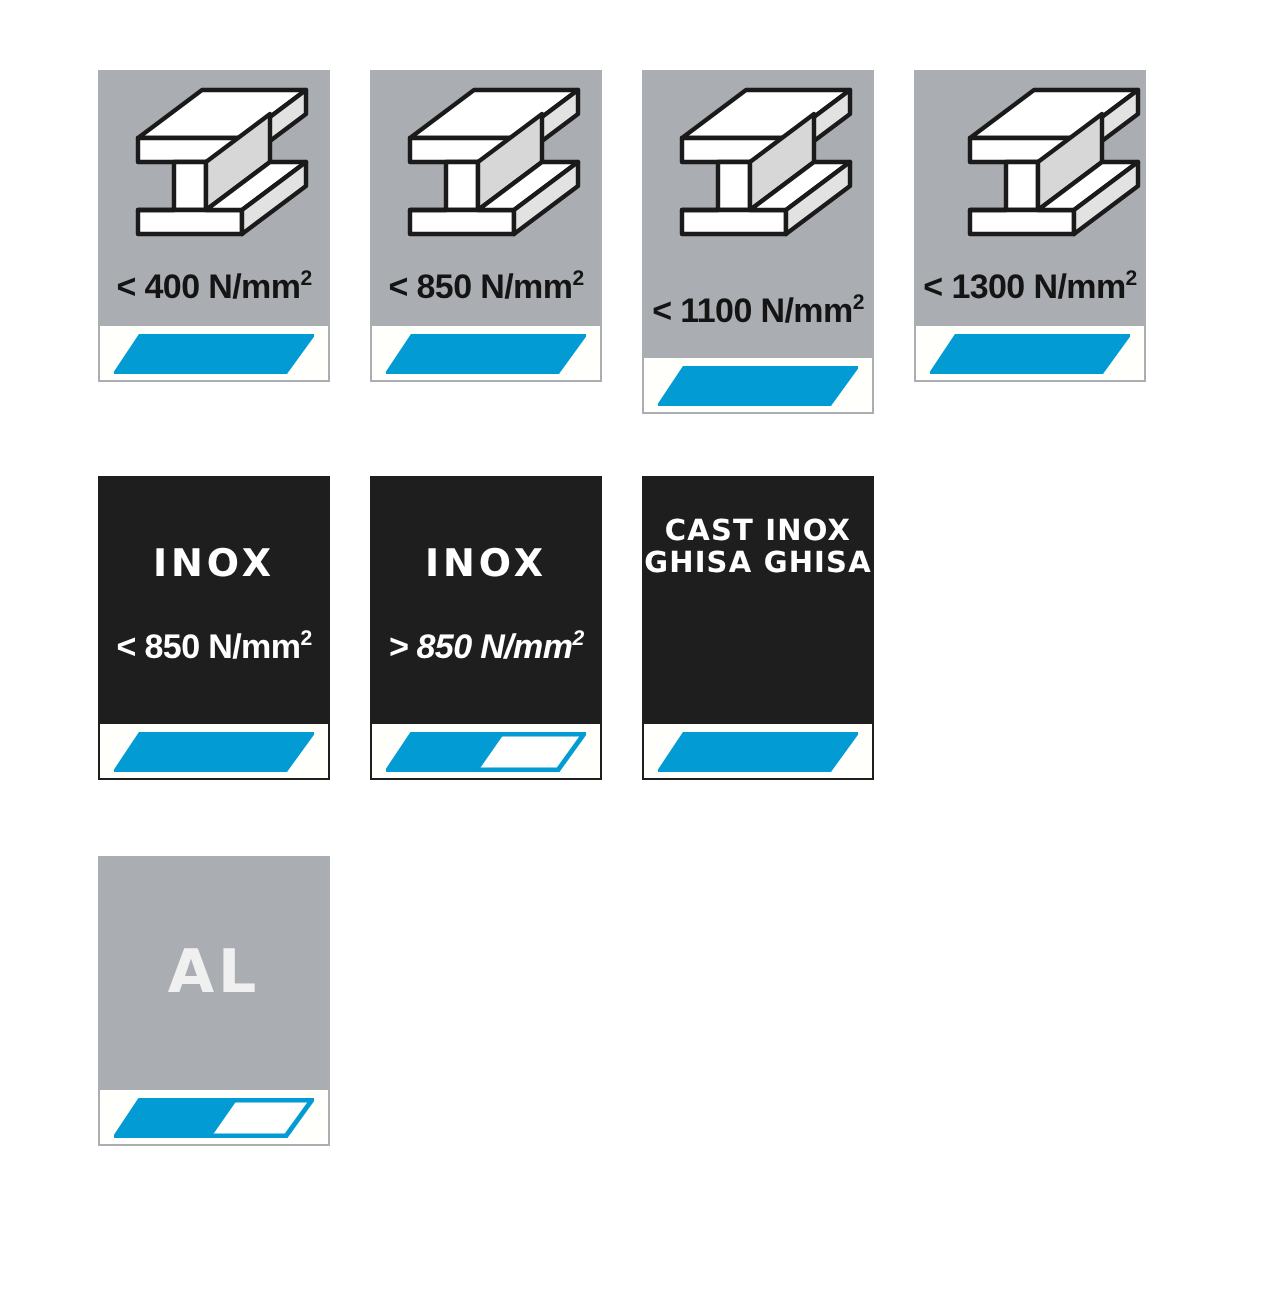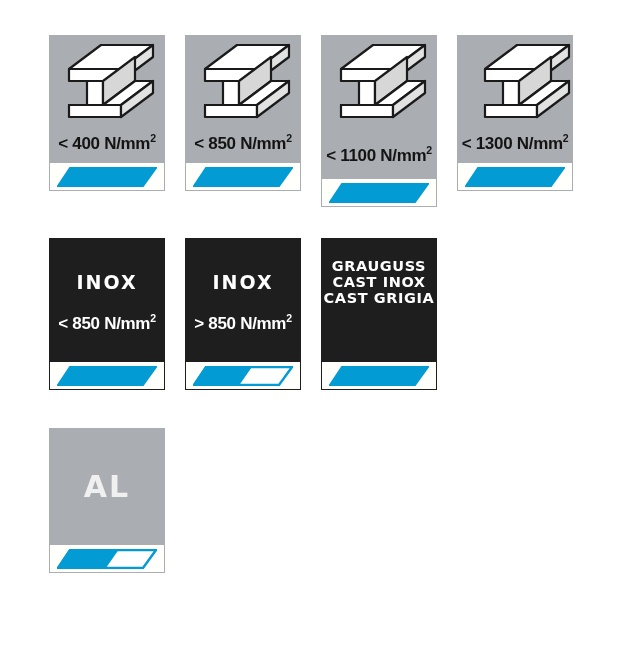--- a/index.html
+++ b/index.html
@@ -242,35 +242,34 @@
         <svg class="gauge-svg" width="100" height="20" viewBox="0 0 100 20">
           <polygon points="13,1 99,1 86,19 1,19" fill="#039bd3" stroke="#039bd3" stroke-width="2"></polygon>
         </svg>
       </div>
     </div>
     <div class="card theme-dark" style="left: 185px; top: 238px;">
       <div class="card-body" style="height: 124px;">
         <div class="wordmark big" style="margin-top:34px;">
           <div>INOX</div>
         </div>
-        <div class="spec" style="margin-top:22px;"><span>&gt; 850 N/mm</span><sup>2</sup></div>
+        <div class="spec" style="margin-top:22px;font-style:italic;"><span>&gt; 850 N/mm</span><sup>2</sup></div>
       </div>
       <div class="gauge-wrap">
         <svg class="gauge-svg" width="100" height="20" viewBox="0 0 100 20">
       <polygon points="13,1 99,1 86,19 1,19" fill="#ffffff" stroke="#039bd3" stroke-width="2.4"></polygon>
       <polygon points="13,1 57.72,1 45.2,19 1,19" fill="#039bd3" stroke="#039bd3" stroke-width="2" stroke-linejoin="round"></polygon>
         </svg>
       </div>
     </div>
     <div class="card theme-dark" style="left: 321px; top: 238px;">
       <div class="card-body" style="height: 124px;">
         <div class="wordmark multi" style="margin-top:20px;">
-          <div>GRAUGUSS</div>
           <div>CAST INOX</div>
-          <div>CAST GRIGIA</div>
+          <div>GHISA GHISA</div>
         </div>
       </div>
       <div class="gauge-wrap">
         <svg class="gauge-svg" width="100" height="20" viewBox="0 0 100 20">
           <polygon points="13,1 99,1 86,19 1,19" fill="#039bd3" stroke="#039bd3" stroke-width="2"></polygon>
         </svg>
       </div>
     </div>
     <div class="card theme-gray" style="left: 49px; top: 428px;">
       <div class="card-body" style="height: 117px;">

